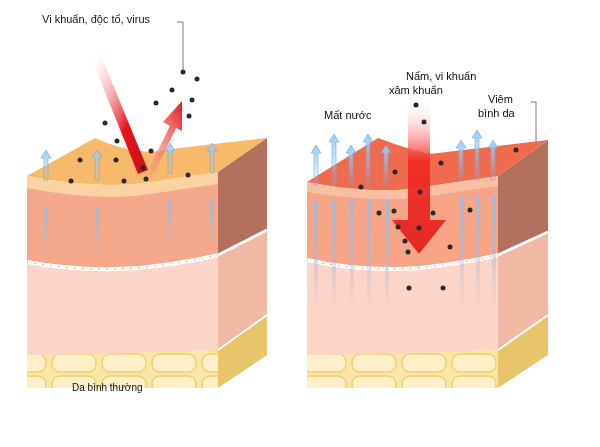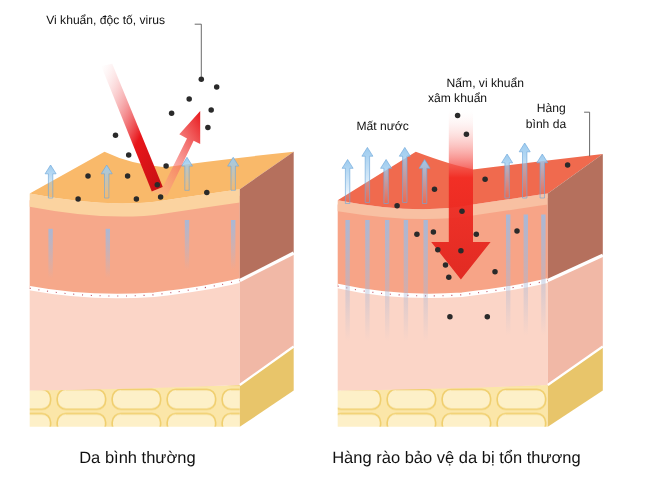--- a/index.html
+++ b/index.html
@@ -1,19 +1,19 @@
 <!DOCTYPE html>
 <html><head>
   <meta charset="utf-8">
   <style>
     html, body { margin: 0; padding: 0; background: #ffffff; }
     body { width: 600px; height: 447px; position: relative; overflow: hidden; font-family: "Liberation Sans", "DejaVu Sans", sans-serif; }
     .stage { position: absolute; left: 0; top: 0; width: 520px; height: 447px; }
     .label { position: absolute; color: #111; font-size: 11px; line-height: 13px; white-space: nowrap; }
-    .caption { position: absolute; color: #111; font-size: 15px; top: 408px; white-space: nowrap; }
+    .caption { position: absolute; color: #111; font-size: 10px; top: 382px; white-space: nowrap; }
     svg { position: absolute; left: 0; top: 0; }
   </style>
 </head>
 <body>
 
 <div class="stage">
   <svg width="600" height="447" viewBox="0 0 600 447">
     <defs>
       <linearGradient id="redDiag" x1="0" y1="0" x2="1" y2="1">
         <stop offset="0" stop-color="#ffffff" stop-opacity="0.2"></stop>
@@ -188,18 +188,17 @@
     </g>
 
     <path d="M531 102 L536 102 L536 142" fill="none" stroke="#555" stroke-width="0.8"></path>
   </svg>
 
   <div class="label" style="left:42px; top:13px;">Vi khuẩn, độc tố, virus</div>
 
   <div class="label" style="left:375px; top:70px;padding-left:31px;">Nấm, vi khuẩn</div>
   <div class="label" style="left:389px; top:84px;">xâm khuẩn</div>
   <div class="label" style="left:324px; top:109px;">Mất nước</div>
-  <div class="label" style="left:488px; top:93px;">Hàng</div>
+  <div class="label" style="left:488px; top:93px;">Viêm</div>
   <div class="label" style="left:478px; top:107px;">bình da</div>
 
   <div class="caption" style="left:72px;">Da bình thường</div>
-  <div class="caption" style="left:302px;">Hàng rào bảo vệ da bị tổn thương</div>
 </div>
 
 </body></html>

